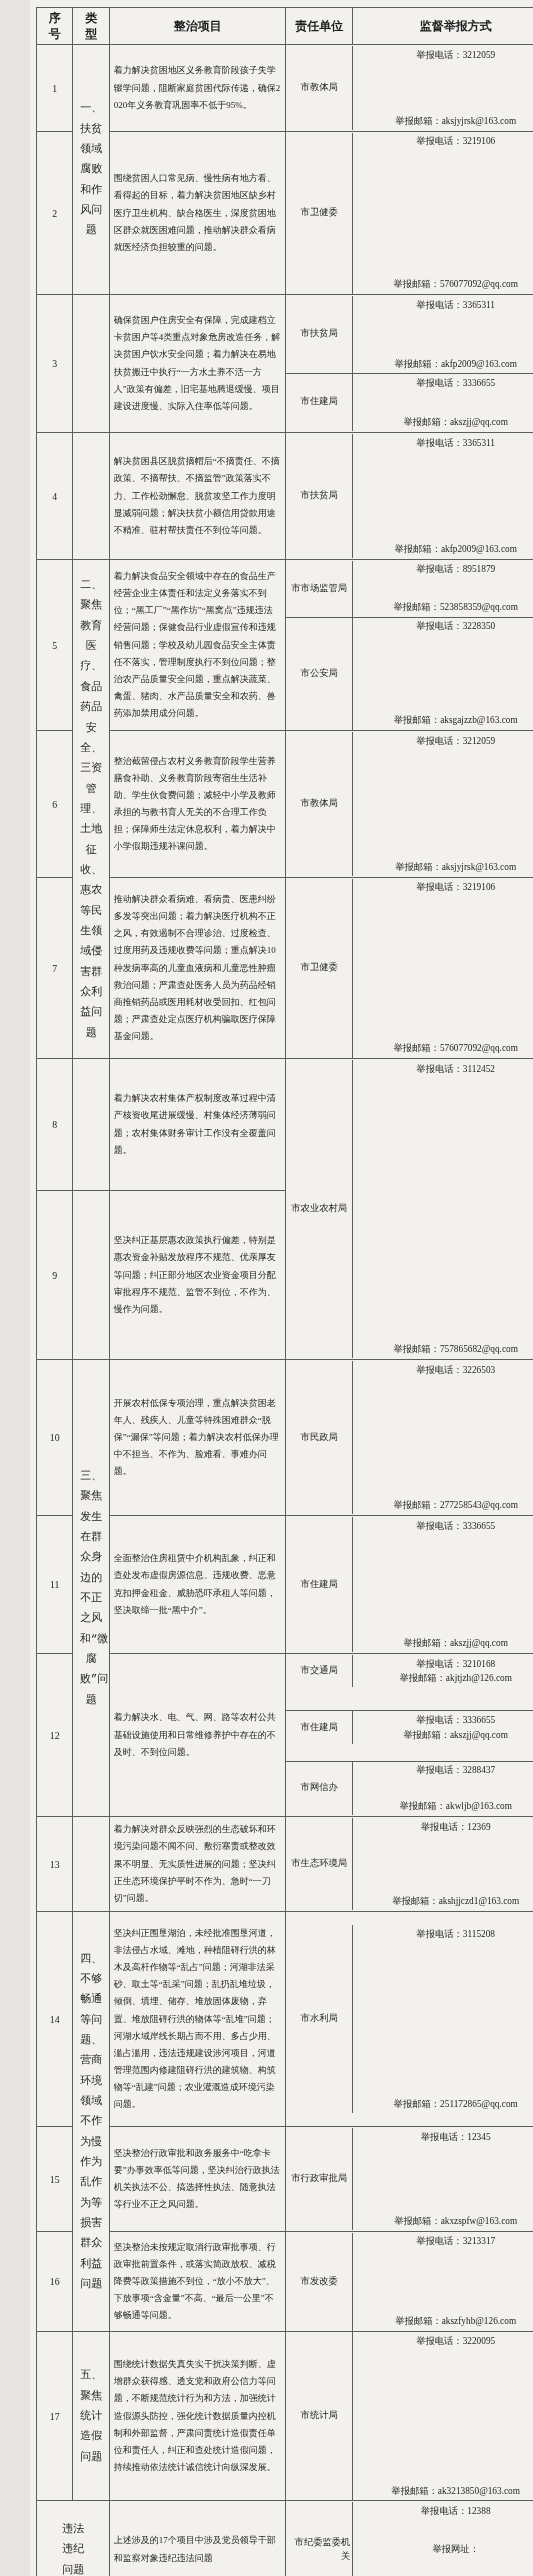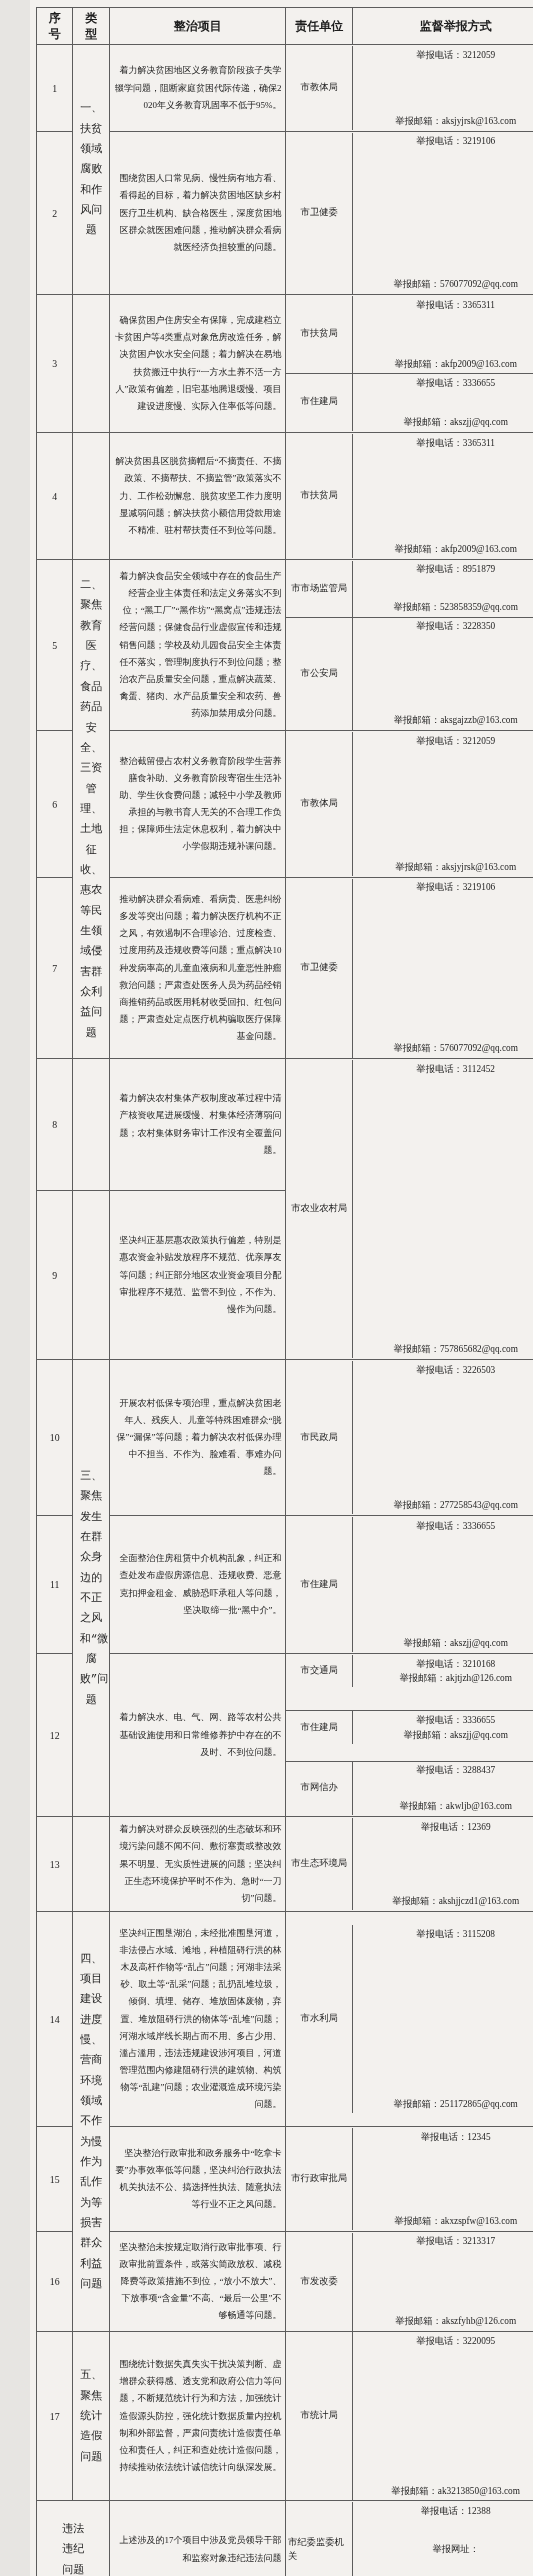--- a/index.html
+++ b/index.html
@@ -8,27 +8,27 @@
     box-sizing:border-box;padding:7.1px 5.3px 0 6.2px;
     font-family:"Liberation Serif","DejaVu Serif",serif;color:#1d1d1d;margin-left:30px;
   }
   table{border-collapse:collapse;table-layout:fixed;width:522px;}
   th,td{border:0.9px solid #5c5c5c;box-sizing:border-box;vertical-align:middle;}
   th{font-size:12px;font-weight:bold;padding:1.8px;text-align:center;line-height:1.35;}
   th .stack{display:inline-block;width:1.15em;word-break:break-all;}
   .no-cell{font-size:9.8px;text-align:center;padding:0.9px;}
   .cat-cell{font-size:11px;text-align:center;padding:1.8px 0.9px;line-height:1.85;font-family:Liberation Mono, monospace;}
   .cat-cell .catspan{display:inline-block;width:2.1em;word-break:break-all;text-align:center;}
-  .proj-cell{font-size:9px;line-height:1.9;padding:1.8px 3.6px;word-break:break-all;text-align:right;}
+  .proj-cell{font-size:9px;line-height:1.9;padding:1.8px 3.6px;word-break:break-all;text-align:left;}
   .units-td{padding:0;}
   .units-grid{display:grid;width:100%;}
   .unit-row{display:grid;grid-template-columns:67px 1fr;min-height:0;}
   .unit-row + .unit-row{border-top:0.9px solid #5c5c5c;}
   .unit-name{border-right:0.9px solid #5c5c5c;display:flex;align-items:center;justify-content:center;
-    text-align:left;font-size:9.3px;line-height:1.5;padding:1.8px;word-break:break-all;}
+    text-align:right;font-size:9.3px;line-height:1.5;padding:1.8px;word-break:break-all;}
   .unit-report{display:flex;flex-direction:column;align-items:center;justify-content:space-between;
     padding:1.8px 0.9px;min-width:0;}
   .report-line{font-size:9.3px;line-height:1.55;white-space:nowrap;}
 </style>
 </head>
 <body>
 
 <div class="page">
   <table>
     <colgroup>
@@ -263,21 +263,21 @@
                 <div class="unit-report">
                   <div class="report-line">举报电话：12369</div>
                   <div class="report-line">举报邮箱：akshjjczd1@163.com</div>
                 </div>
               </div>
             </div>
           </td>
         </tr>
         <tr style="height: 215px;">
           <td class="no-cell">14</td>
-          <td class="cat-cell" rowspan="3"><span class="catspan">四、项目建设进度慢、营商环境领域不作为慢作为乱作为等损害群众利益问题</span></td>
+          <td class="cat-cell" rowspan="3"><span class="catspan">四、不够畅通等问题、营商环境领域不作为慢作为乱作为等损害群众利益问题</span></td>
           <td class="proj-cell">坚决纠正围垦湖泊，未经批准围垦河道，非法侵占水域、滩地，种植阻碍行洪的林木及高杆作物等“乱占”问题；河湖非法采砂、取土等“乱采”问题；乱扔乱堆垃圾，倾倒、填埋、储存、堆放固体废物，弃置、堆放阻碍行洪的物体等“乱堆”问题；河湖水域岸线长期占而不用、多占少用、滥占滥用，违法违规建设涉河项目，河道管理范围内修建阻碍行洪的建筑物、构筑物等“乱建”问题；农业灌溉造成环境污染问题。</td>
           <td class="units-td" colspan="2">
             <div class="units-grid" style="height: 188px; grid-template-rows: 1fr;">
               <div class="unit-row">
                 <div class="unit-name">市水利局</div>
                 <div class="unit-report">
                   <div class="report-line">举报电话：3115208</div>
                   <div class="report-line">举报邮箱：251172865@qq.com</div>
                 </div>
               </div>

